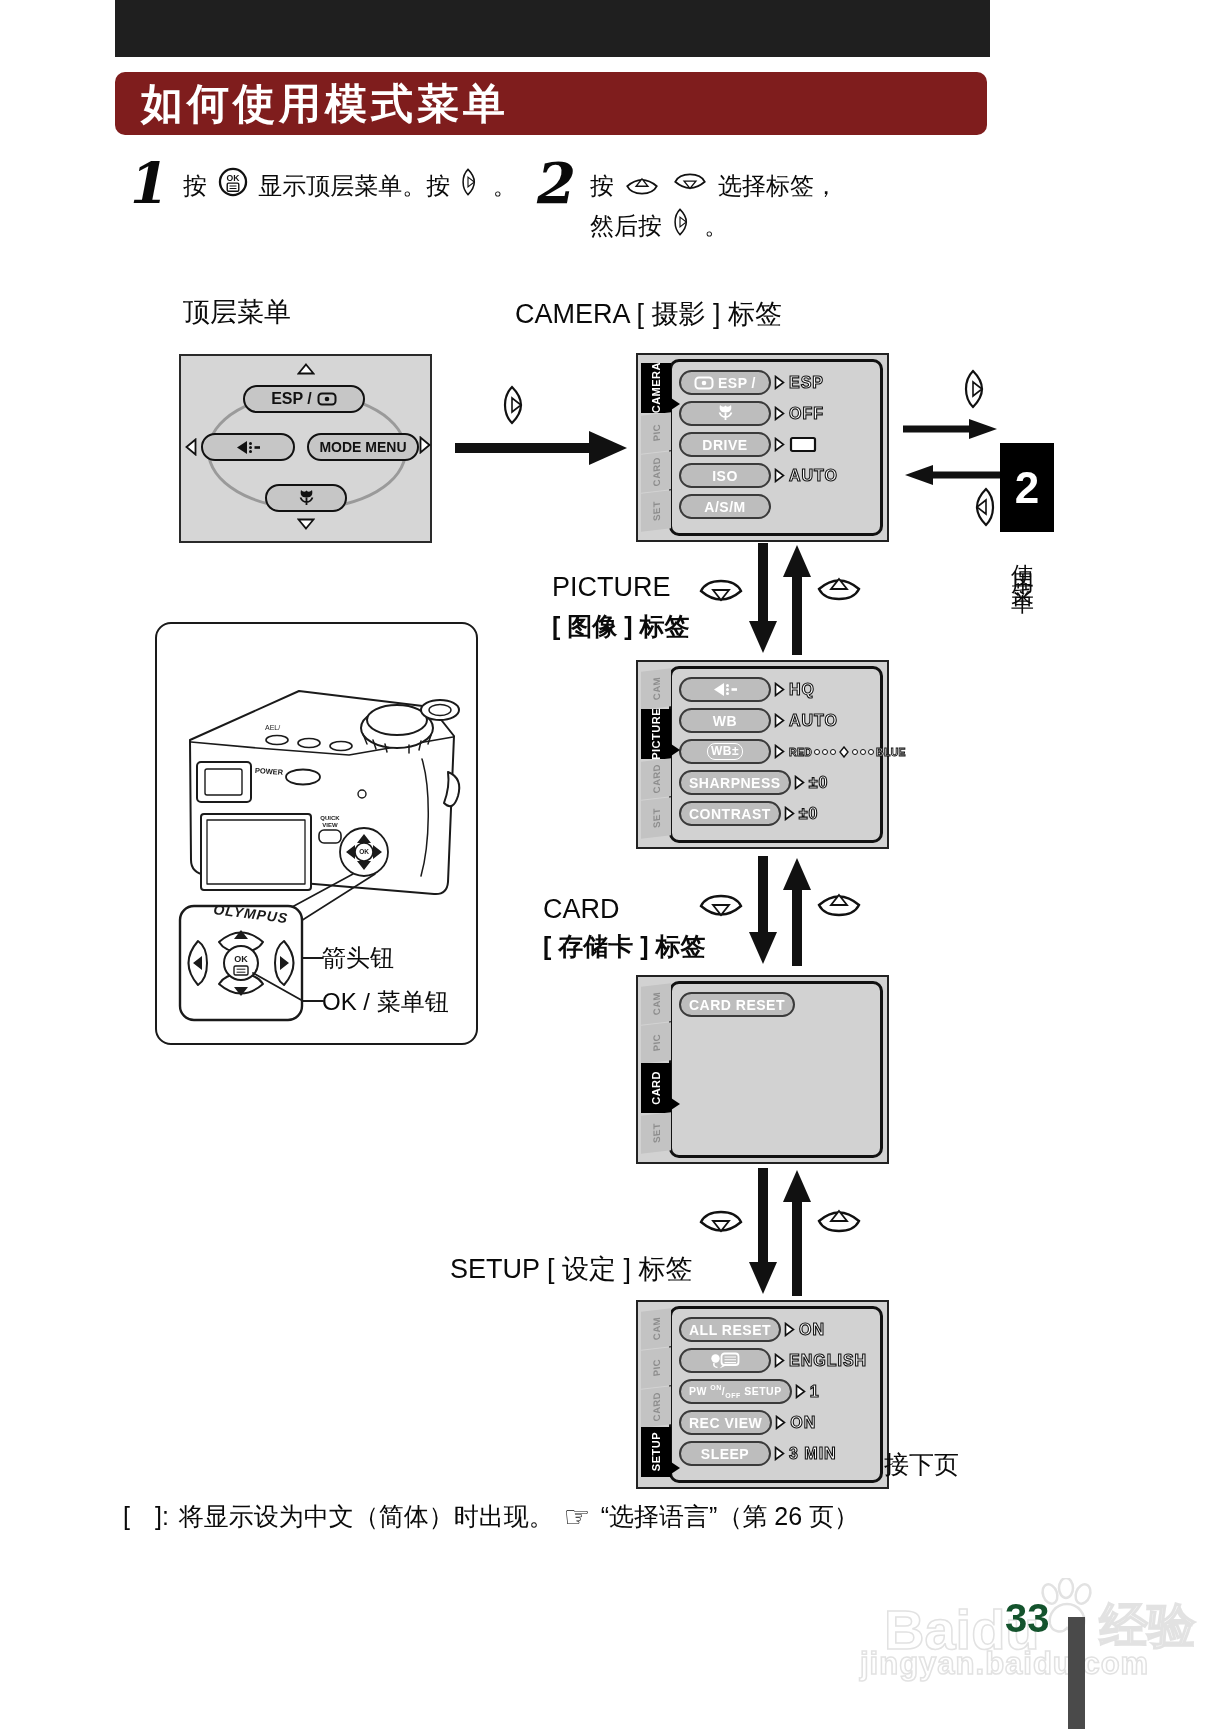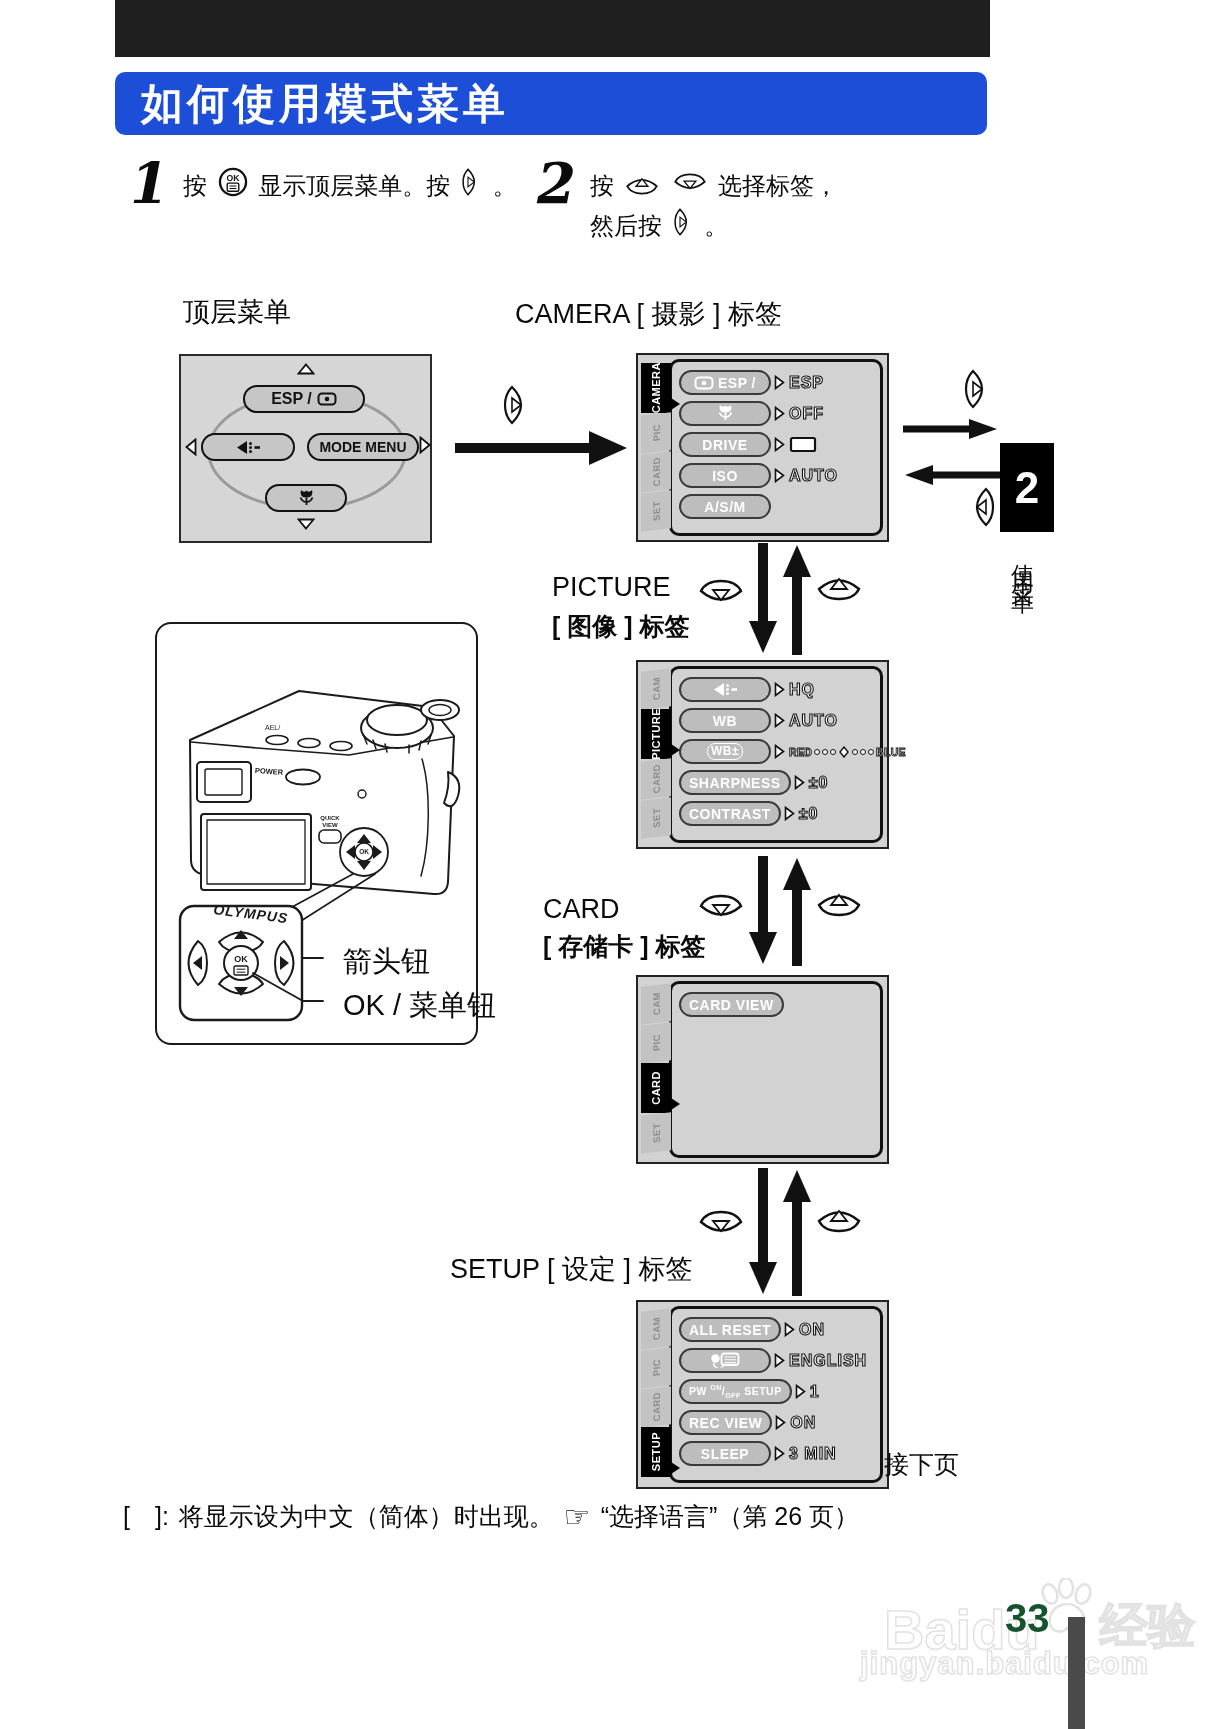--- a/index.html
+++ b/index.html
@@ -2,21 +2,21 @@
 <html><head>
 <meta charset="utf-8">
 <style>
   html,body{margin:0;padding:0;background:#fff;}
   body{font-family:"Liberation Sans","DejaVu Sans",sans-serif;}
   .page{position:relative;width:1212px;height:1729px;background:#fff;overflow:hidden;}
   .abs{position:absolute;}
 
   
   .top-band{left:115px;top:0;width:875px;height:57px;background:#1f1f1f;}
-  .title-bar{left:115px;top:72px;width:872px;height:63px;background:#1d4ed8;border-radius:10px;
+  .title-bar{left:115px;top:72px;width:872px;height:63px;background:#7f1d1d;border-radius:10px;
     color:#fff;font-size:42px;font-weight:bold;letter-spacing:4px;line-height:63px;padding-left:26px;box-sizing:border-box;}
 
   
   .step{display:flex;align-items:flex-start;}
   .step-num{font-family:"DejaVu Serif","Liberation Serif",serif;font-style:italic;font-weight:bold;font-size:56px;line-height:56px;margin-right:14px;color:#0a0a0a;}
   .step-text{font-size:24px;line-height:38px;color:#0a0a0a;padding-top:12px;}
   .step-text .ic{display:inline-block;vertical-align:middle;margin:0 4px;}
 
   .sec-label{font-size:27px;font-weight:normal;color:#0a0a0a;}
   .sec-label2{font-size:25px;font-weight:bold;color:#0a0a0a;}
@@ -51,21 +51,21 @@
   .scale{display:flex;align-items:center;gap:2px;}
   .sdot{display:inline-block;width:4px;height:4px;border:1.2px solid #111;border-radius:50%;background:#fff;}
   .dia{line-height:0;margin:0 1px;}
   .val-ic{line-height:0;}
 
   .note-text{font-size:25px;line-height:37px;color:#0a0a0a;}
   .note-text .ic{display:inline-block;vertical-align:middle;margin:0 3px;}
 
   
   .illu-box{left:155px;top:622px;width:323px;height:423px;border:2.5px solid #1a1a1a;border-radius:16px;box-sizing:border-box;background:#fff;}
-  .callout-label{font-size:29px;color:#0a0a0a;white-space:nowrap;margin-left:21px;}
+  .callout-label{font-size:24px;color:#0a0a0a;white-space:nowrap;}
 
   
   .footnote{left:123px;top:1500px;font-size:25px;color:#0a0a0a;display:flex;align-items:center;gap:10px;white-space:nowrap;}
   .hand{font-size:30px;line-height:25px;}
   .continue-note{left:884px;top:1448px;font-size:25px;color:#0a0a0a;}
   .page-num{left:1005px;top:1596px;font-size:40px;font-weight:bold;color:#14532d;z-index:5;}
   .wm{color:#fff;-webkit-text-stroke:1.5px #e2e2e2;font-weight:bold;}
   .wm-row{left:855px;top:1578px;display:flex;align-items:flex-end;gap:2px;z-index:1;}
   .wm-url{left:860px;top:1646px;font-size:31px;letter-spacing:1px;z-index:1;}
   .dark-bar{left:1068px;top:1617px;width:17px;height:112px;background:#4a4a4a;z-index:2;}
@@ -392,21 +392,21 @@
         <path d="M3 19 Q23 2 43 19 Q38 29 23 29 Q8 29 3 19 Z" fill="#fff" stroke="#111" stroke-width="2.4"></path>
         <path d="M23 9 L31 19 L15 19 Z" fill="#fff" stroke="#111" stroke-width="1.8"></path>
       </svg></span>
 
   <div class="abs sec-label" style="left:543px;top:894px;">CARD</div>
   <div class="abs sec-label2" style="left:543px;top:930px;">[ 存储卡 ] 标签</div>
   <div class="abs lcd-screen" style="left:636px;top:975px;" id="screen-card">
       <div class="panel">
         <div class="menu-row">
           <div class="pill">
-            <span>CARD VIEW</span>
+            <span>CARD RESET</span>
           </div>
         </div>
       </div>
       <div class="tab-rail">
         <div class="tab">
           <span>CAM</span>
         </div>
         <div class="tab">
           <span>PIC</span>
         </div>

